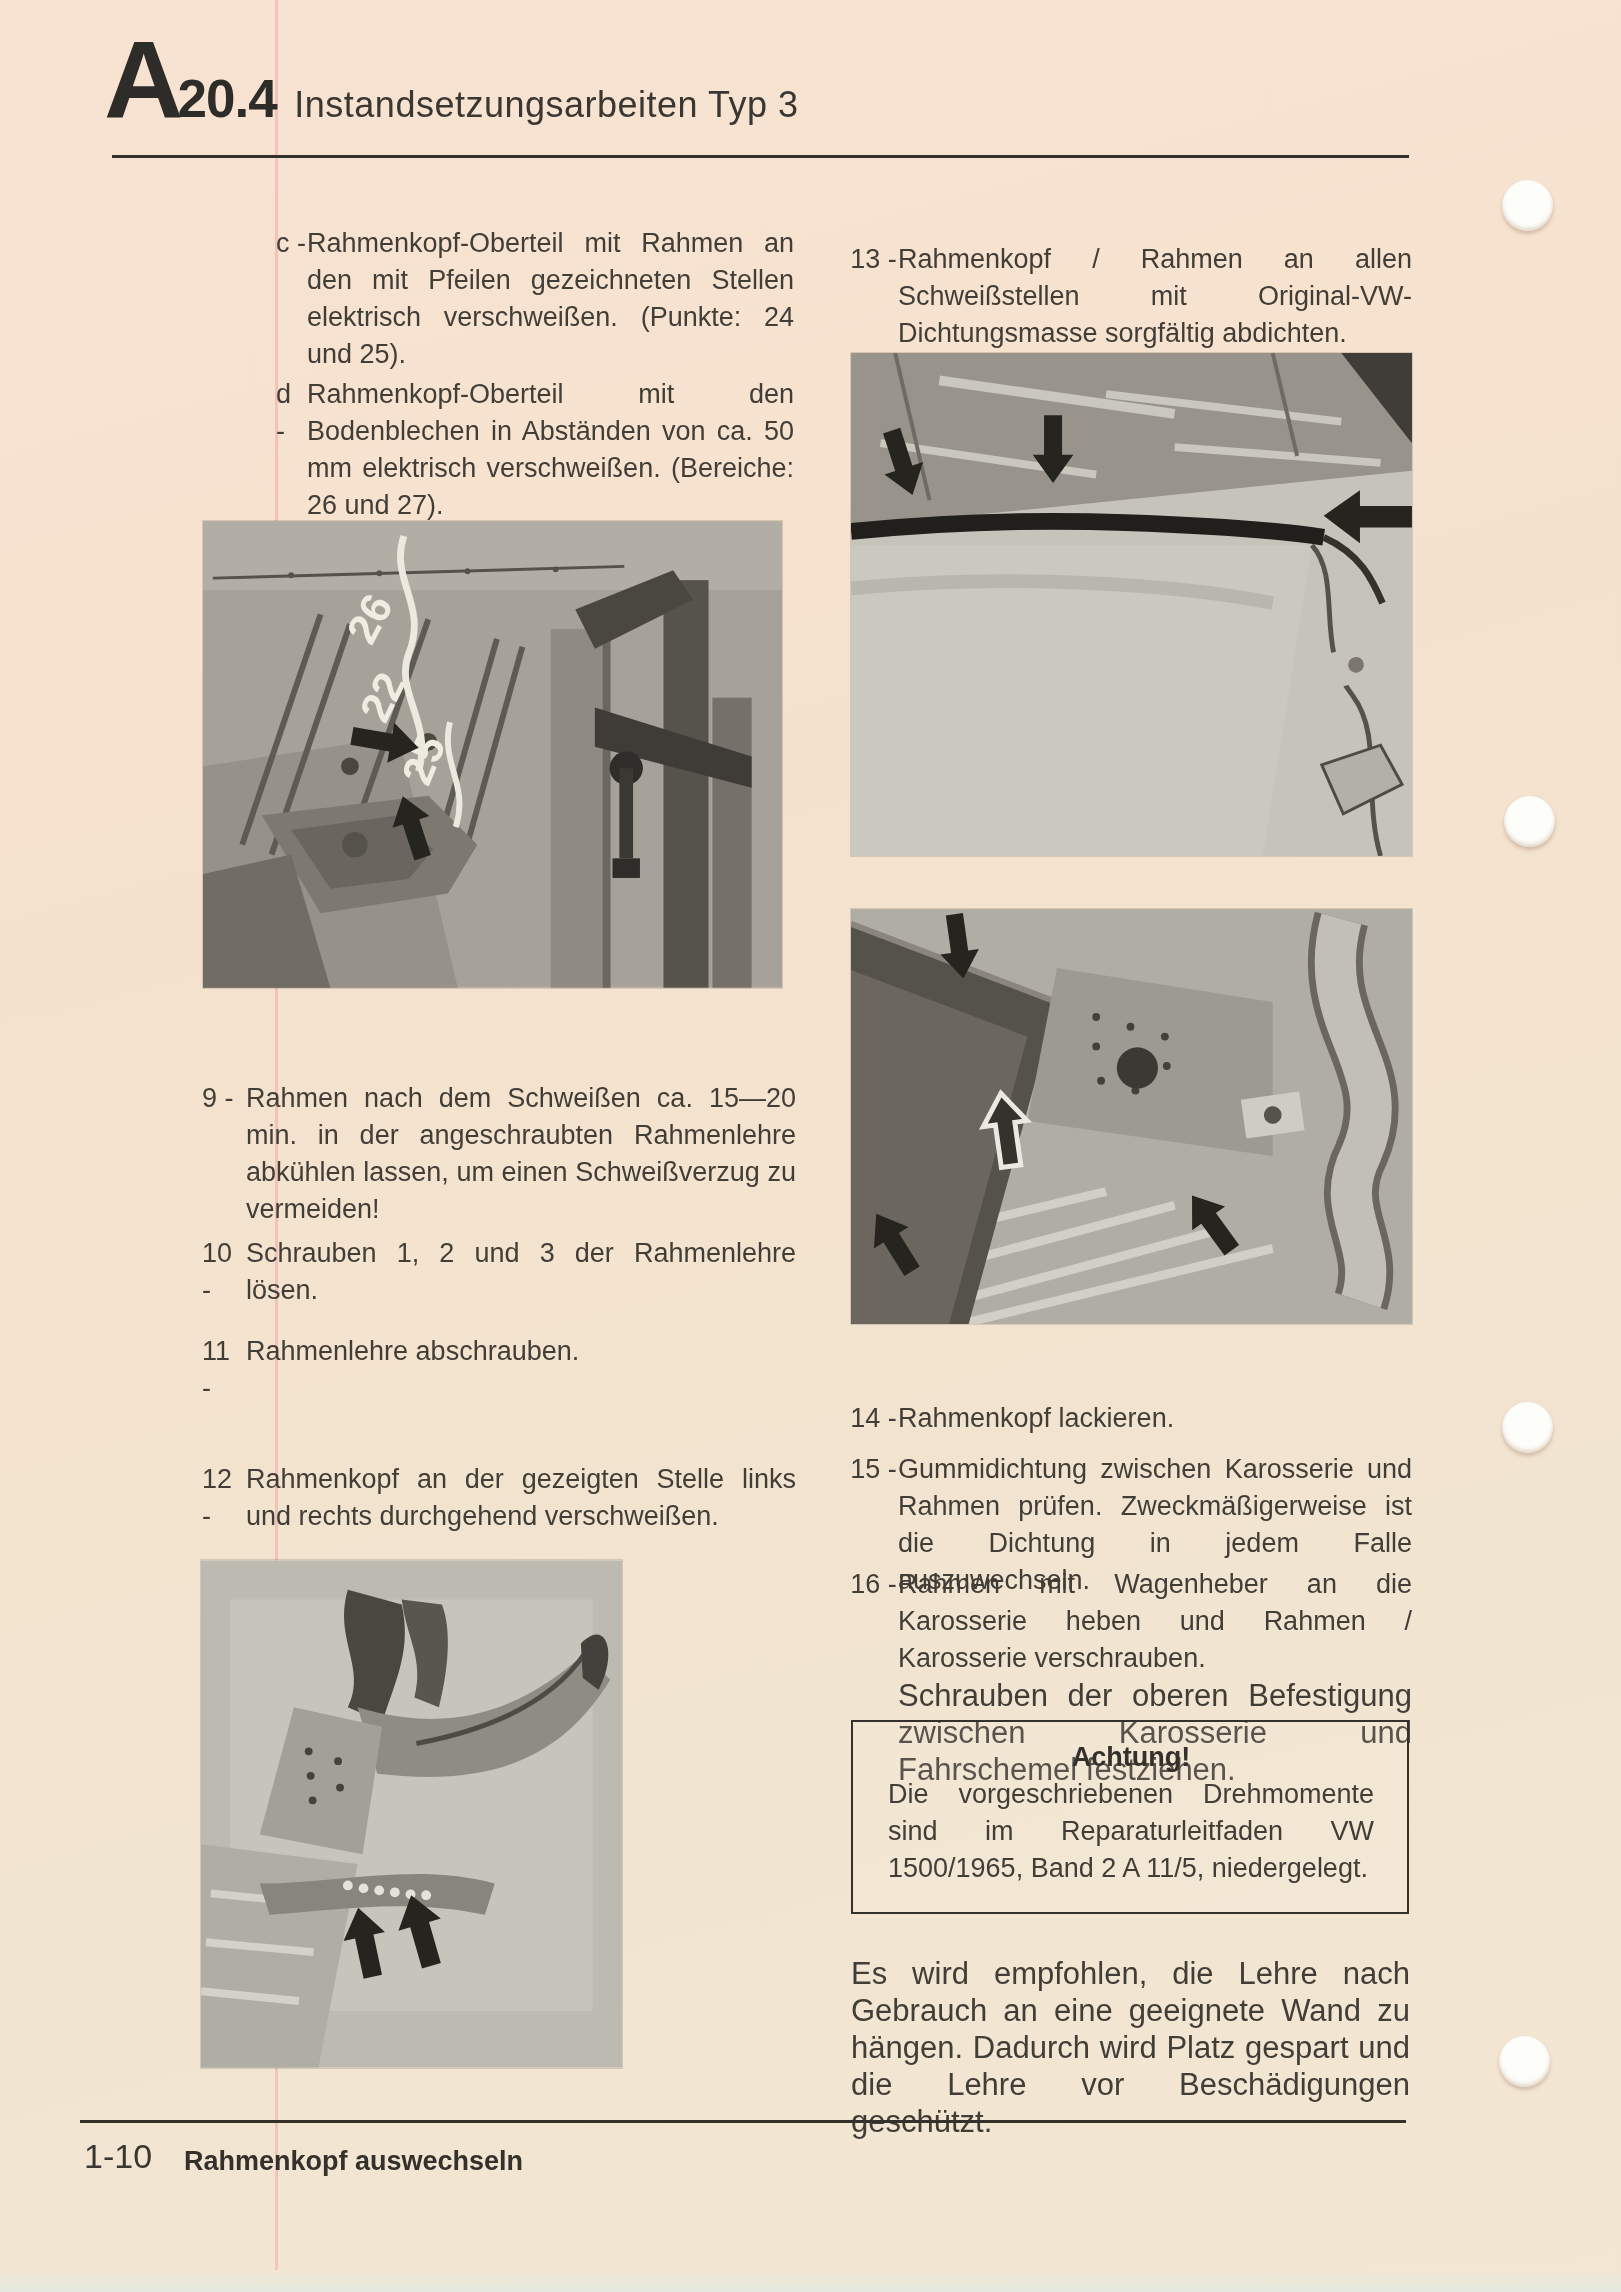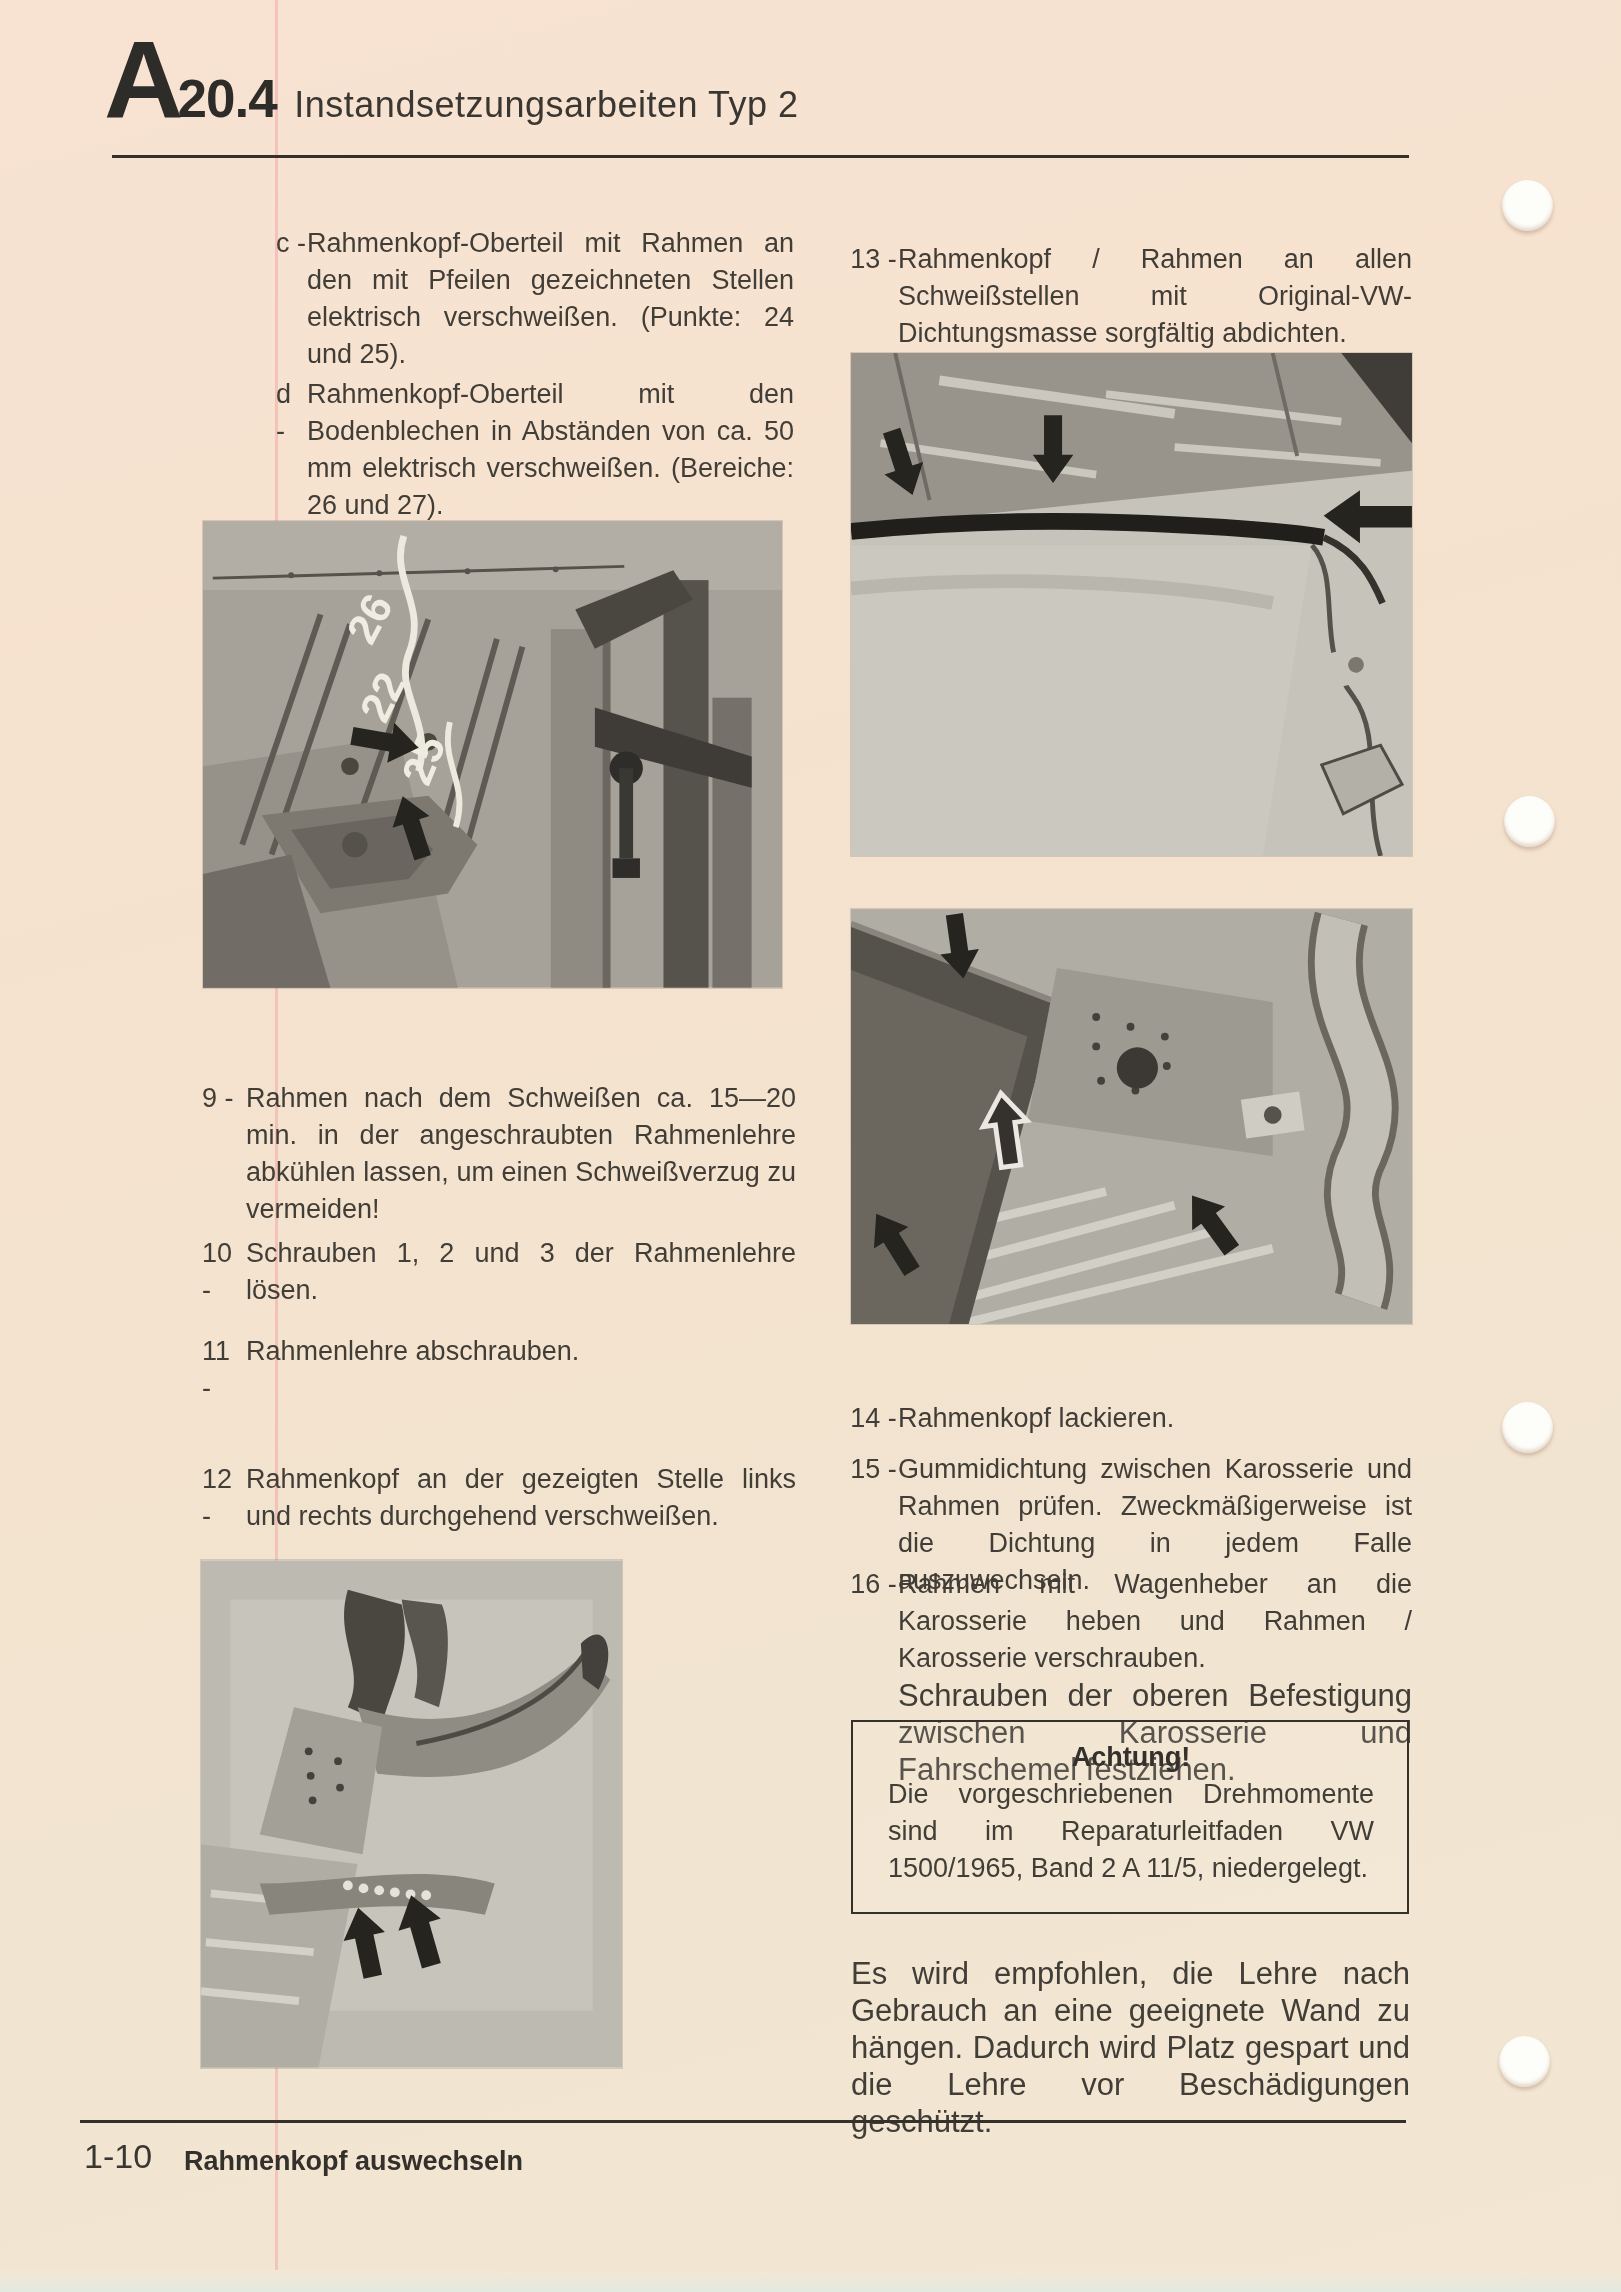--- a/index.html
+++ b/index.html
@@ -77,21 +77,21 @@
 </head>
 <body>
 
 <div class="page">
 
   <div class="scanline"></div>
 
   <div class="brand">
     <span class="brand-a">A</span>
     <span class="brand-num">20.4</span>
-    <span class="brand-title">Instandsetzungsarbeiten Typ 2</span>
+    <span class="brand-title">Instandsetzungsarbeiten Typ 3</span>
   </div>
   <div class="rule rule-top"></div>
 
   <div class="step step-c">
     <span class="lbl lbl-cd">c -</span>
     <span class="txt">Rahmenkopf-Oberteil mit Rahmen an den mit Pfeilen gezeichneten Stellen elektrisch verschweißen. (Punkte: 24 und 25).</span>
   </div>
   <div class="step step-d">
     <span class="lbl lbl-cd">d -</span>
     <span class="txt">Rahmenkopf-Oberteil mit den Bodenblechen in Abständen von ca. 50 mm elektrisch verschweißen. (Bereiche: 26 und 27).</span>

